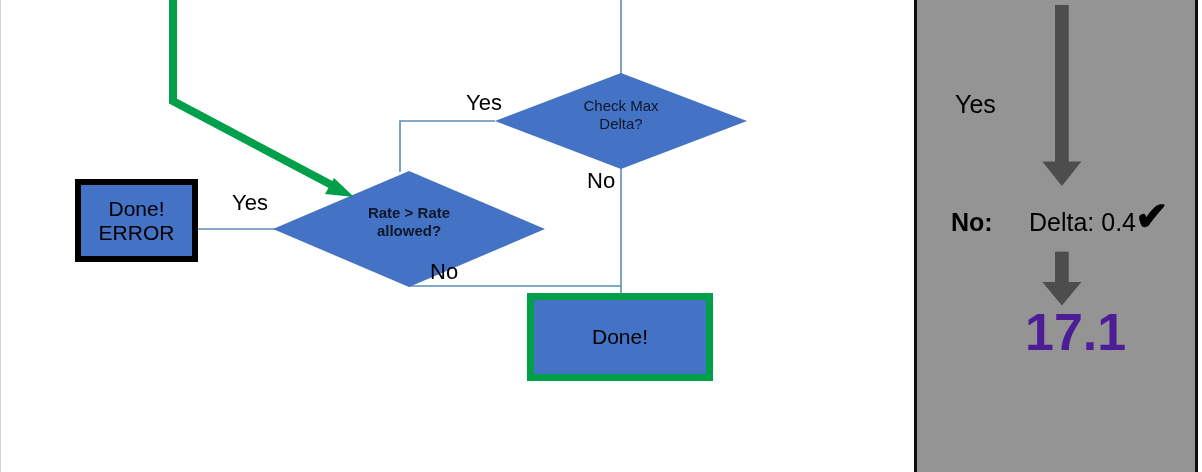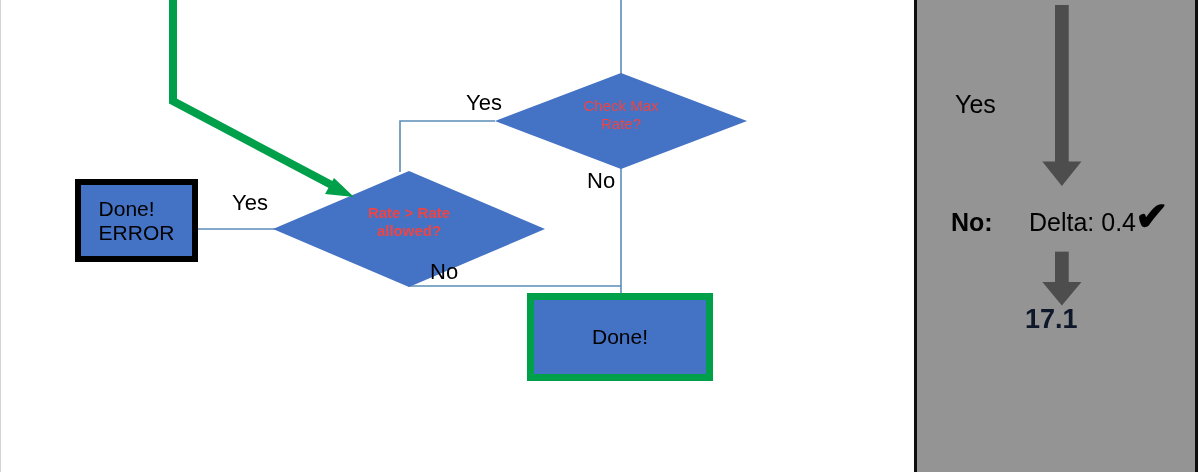--- a/index.html
+++ b/index.html
@@ -31,30 +31,31 @@
     position: absolute;
     left: 0;
     top: 0;
     width: 920px;
     height: 472px;
   }
 
   
   .shape-text {
     position: absolute;
-    color: #ef4444;
+    color: #0f172a;
     text-align: center;
     line-height: 1.22;
     pointer-events: none;
   }
   .diamond-label {
     font-size: 15px;
   }
   .box-label {
     font-size: 21px;
+    text-align: center;
   }
 
   
   .error-box {
     position: absolute;
     left: 75px;
     top: 179px;
     width: 123px;
     height: 83px;
     background: #4472c4;
@@ -120,23 +121,23 @@
     white-space: nowrap;
     line-height: 1;
   }
   .panel-yes   { left: 38px;  top: 92px;  font-size: 25px; }
   .panel-no    { left: 34px;  top: 210px; font-size: 25px; font-weight: bold; }
   .panel-delta { left: 112px; top: 210px; font-size: 25px; }
   .panel-check { left: 218px; top: 196px; font-size: 40px; font-weight: bold; }
   .panel-value {
     left: 108px;
     top: 306px;
-    font-size: 27px;
+    font-size: 52px;
     font-weight: bold;
-    color: #0f172a;
+    color: #4c1d95;
   }
 </style>
 </head>
 <body>
 
 <div id="canvas">
 
   <div class="left-edge-line"></div>
 
   <svg class="fc-svg" viewBox="0 0 920 472">
@@ -154,21 +155,21 @@
     <polygon points="621,73 747,121 621,169 495,121" fill="#4472C4"></polygon>
 
     <polygon points="409,171 545,229 409,287 273,229" fill="#4472C4"></polygon>
 
     <polyline points="173,0 173,101 341,190" fill="none" stroke="#00A04B" stroke-width="8" stroke-linejoin="miter" stroke-linecap="butt"></polyline>
     <polygon points="354,197 325,194 334,178" fill="#00A04B"></polygon>
   </svg>
 
   <div class="shape-text diamond-label" style="left:521px; top:97px; width:200px;">
     <div>Check Max</div>
-    <div>Rate?</div>
+    <div>Delta?</div>
   </div>
 
   <div class="shape-text diamond-label" style="left:309px; top:204px; width:200px;font-weight:bold;">
     <div>Rate &gt; Rate</div>
     <div>allowed?</div>
   </div>
 
   <div class="error-box">
     <div class="box-label">
       <div>Done!</div>

